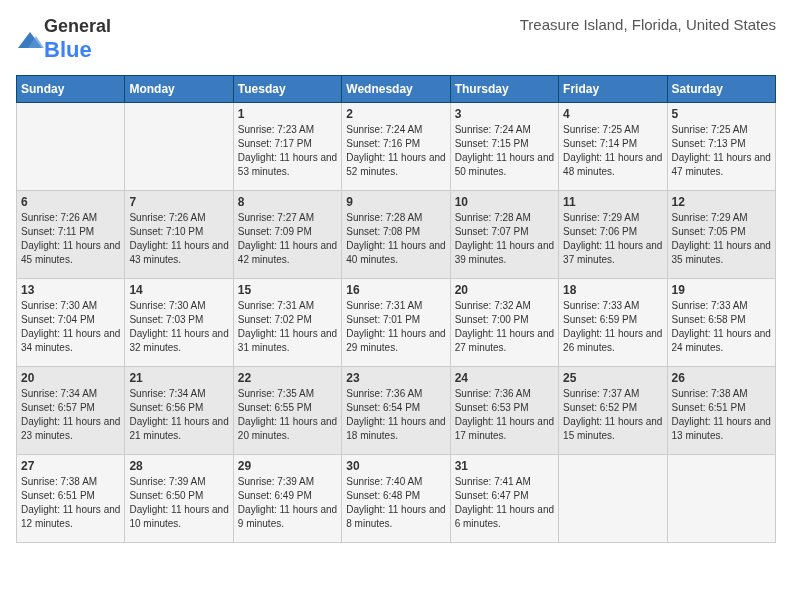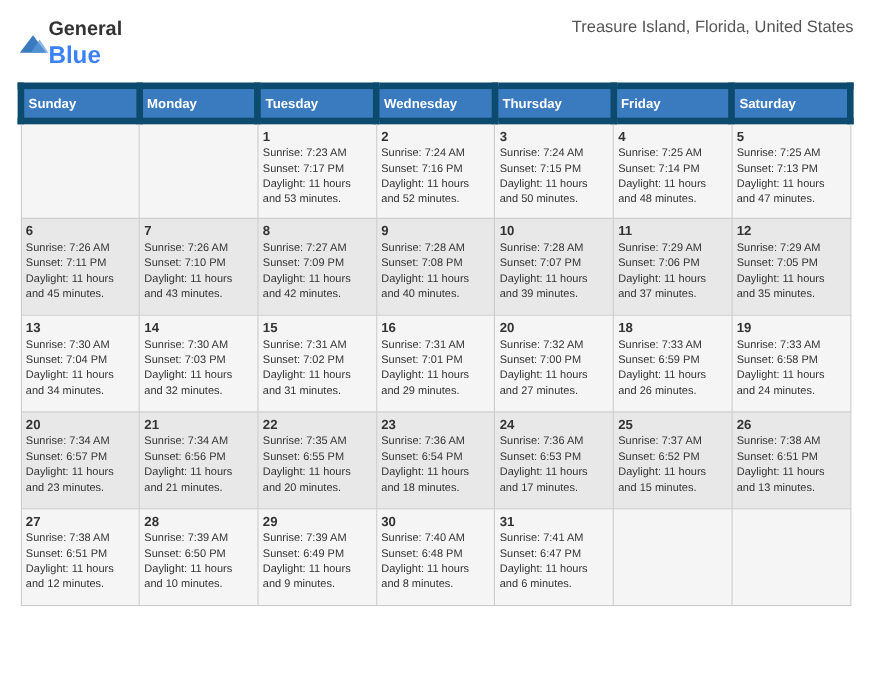--- a/index.html
+++ b/index.html
@@ -53,21 +53,21 @@
       border-collapse: collapse;
       table-layout: fixed;
     }
     thead tr th {
       background-color: #3a7abf;
       color: #fff;
       font-size: 12px;
       font-weight: bold;
       padding: 6px 4px;
       text-align: left;
-      border: 6px solid #0c4a6e;
+      border: 1px solid #0c4a6e;
     }
     tbody tr td {
       border: 1px solid #ccc;
       vertical-align: top;
       padding: 4px 4px 6px 4px;
       font-size: 10px;
       color: #333;
       height: 88px;
     }
     tbody tr:nth-child(odd) td {

